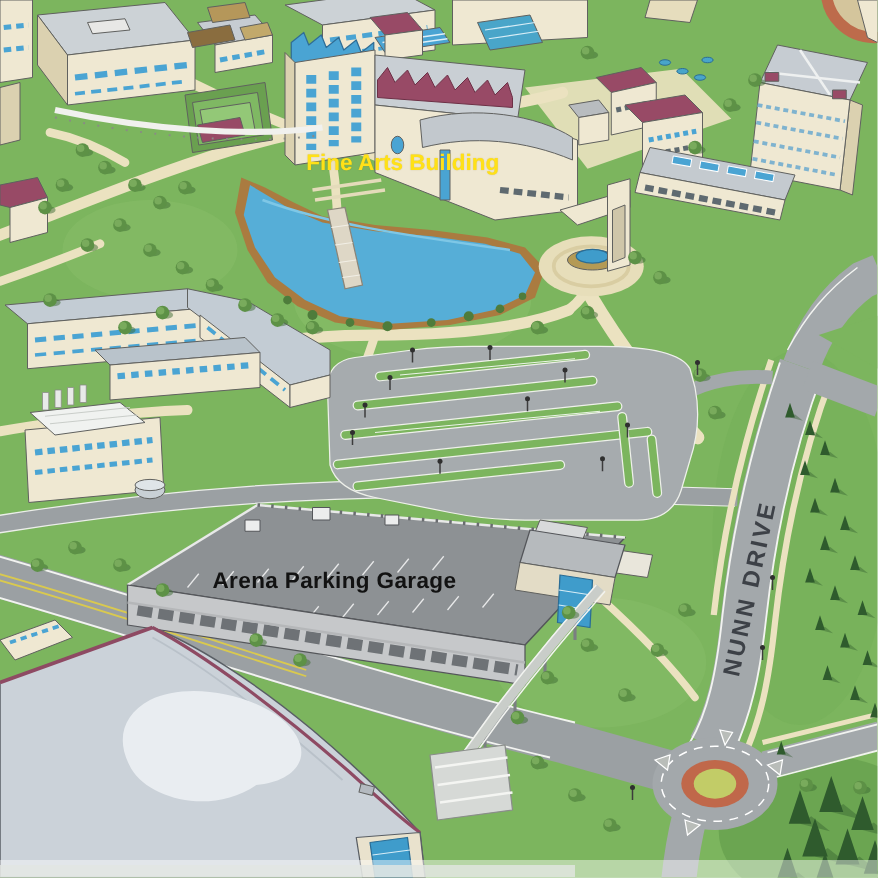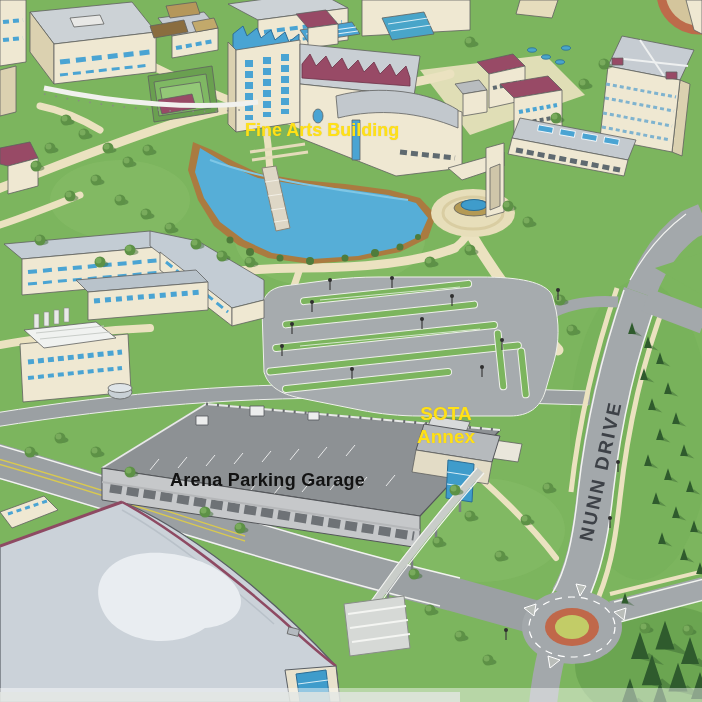--- a/index.html
+++ b/index.html
@@ -7,21 +7,21 @@
     position:relative;width:702px;height:702px;overflow:hidden;
     font-family:"Liberation Sans",sans-serif;background:#7cb55e;
   }
   .stage svg{position:absolute;left:0;top:0;}
   .lbl{position:absolute;font-weight:bold;white-space:nowrap;line-height:1.15;}
   .lbl-yellow{color:#ffe117;text-shadow:0 0 1px rgba(140,100,0,.35);}
   .lbl-black{color:#121212;}
   .lbl-road{color:#3d4147;letter-spacing:2.5px;}
   #lbl-finearts{left:245px;top:120px;font-size:18px;text-align:center;}
   #lbl-sota{left:400px;top:402px;width:92px;text-align:center;font-size:19px;line-height:23px;}
-  #lbl-garage{left:170px;top:470px;font-size:18px;letter-spacing:.3px;}
+  #lbl-garage{left:170px;top:454px;font-size:18px;letter-spacing:.3px;}
   #lbl-truist{left:75px;top:576px;font-size:19px;}
   #lbl-nunn{left:510px;top:460px;width:182px;text-align:center;font-size:19px;
             transform:rotate(-78deg);transform-origin:50% 50%;}
 </style>
 </head>
 <body>
 
 <div class="stage">
 <svg width="702" height="702" viewBox="0 0 702 702">
 
@@ -496,22 +496,18 @@
     <use href="#lamp" x="506" y="640"></use>
         <use href="#lamp" x="558" y="300"></use>
   </g>
 
   <rect x="0" y="688" width="702" height="14" fill="#ffffff" opacity=".45"></rect>
   <rect x="0" y="692" width="460" height="10" fill="#e2e6e2" opacity=".8"></rect>
 </svg>
 
   <div id="lbl-finearts" class="lbl lbl-yellow">Fine Arts Building</div>
 
-  <div id="lbl-sota" class="lbl lbl-yellow">
-    <div>SOTA</div>
-    <div>Annex</div>
-  </div>
 
   <div id="lbl-garage" class="lbl lbl-black">Arena Parking Garage</div>
 
 
   <div id="lbl-nunn" class="lbl lbl-road">NUNN DRIVE</div>
 </div>
 
 </body></html>

